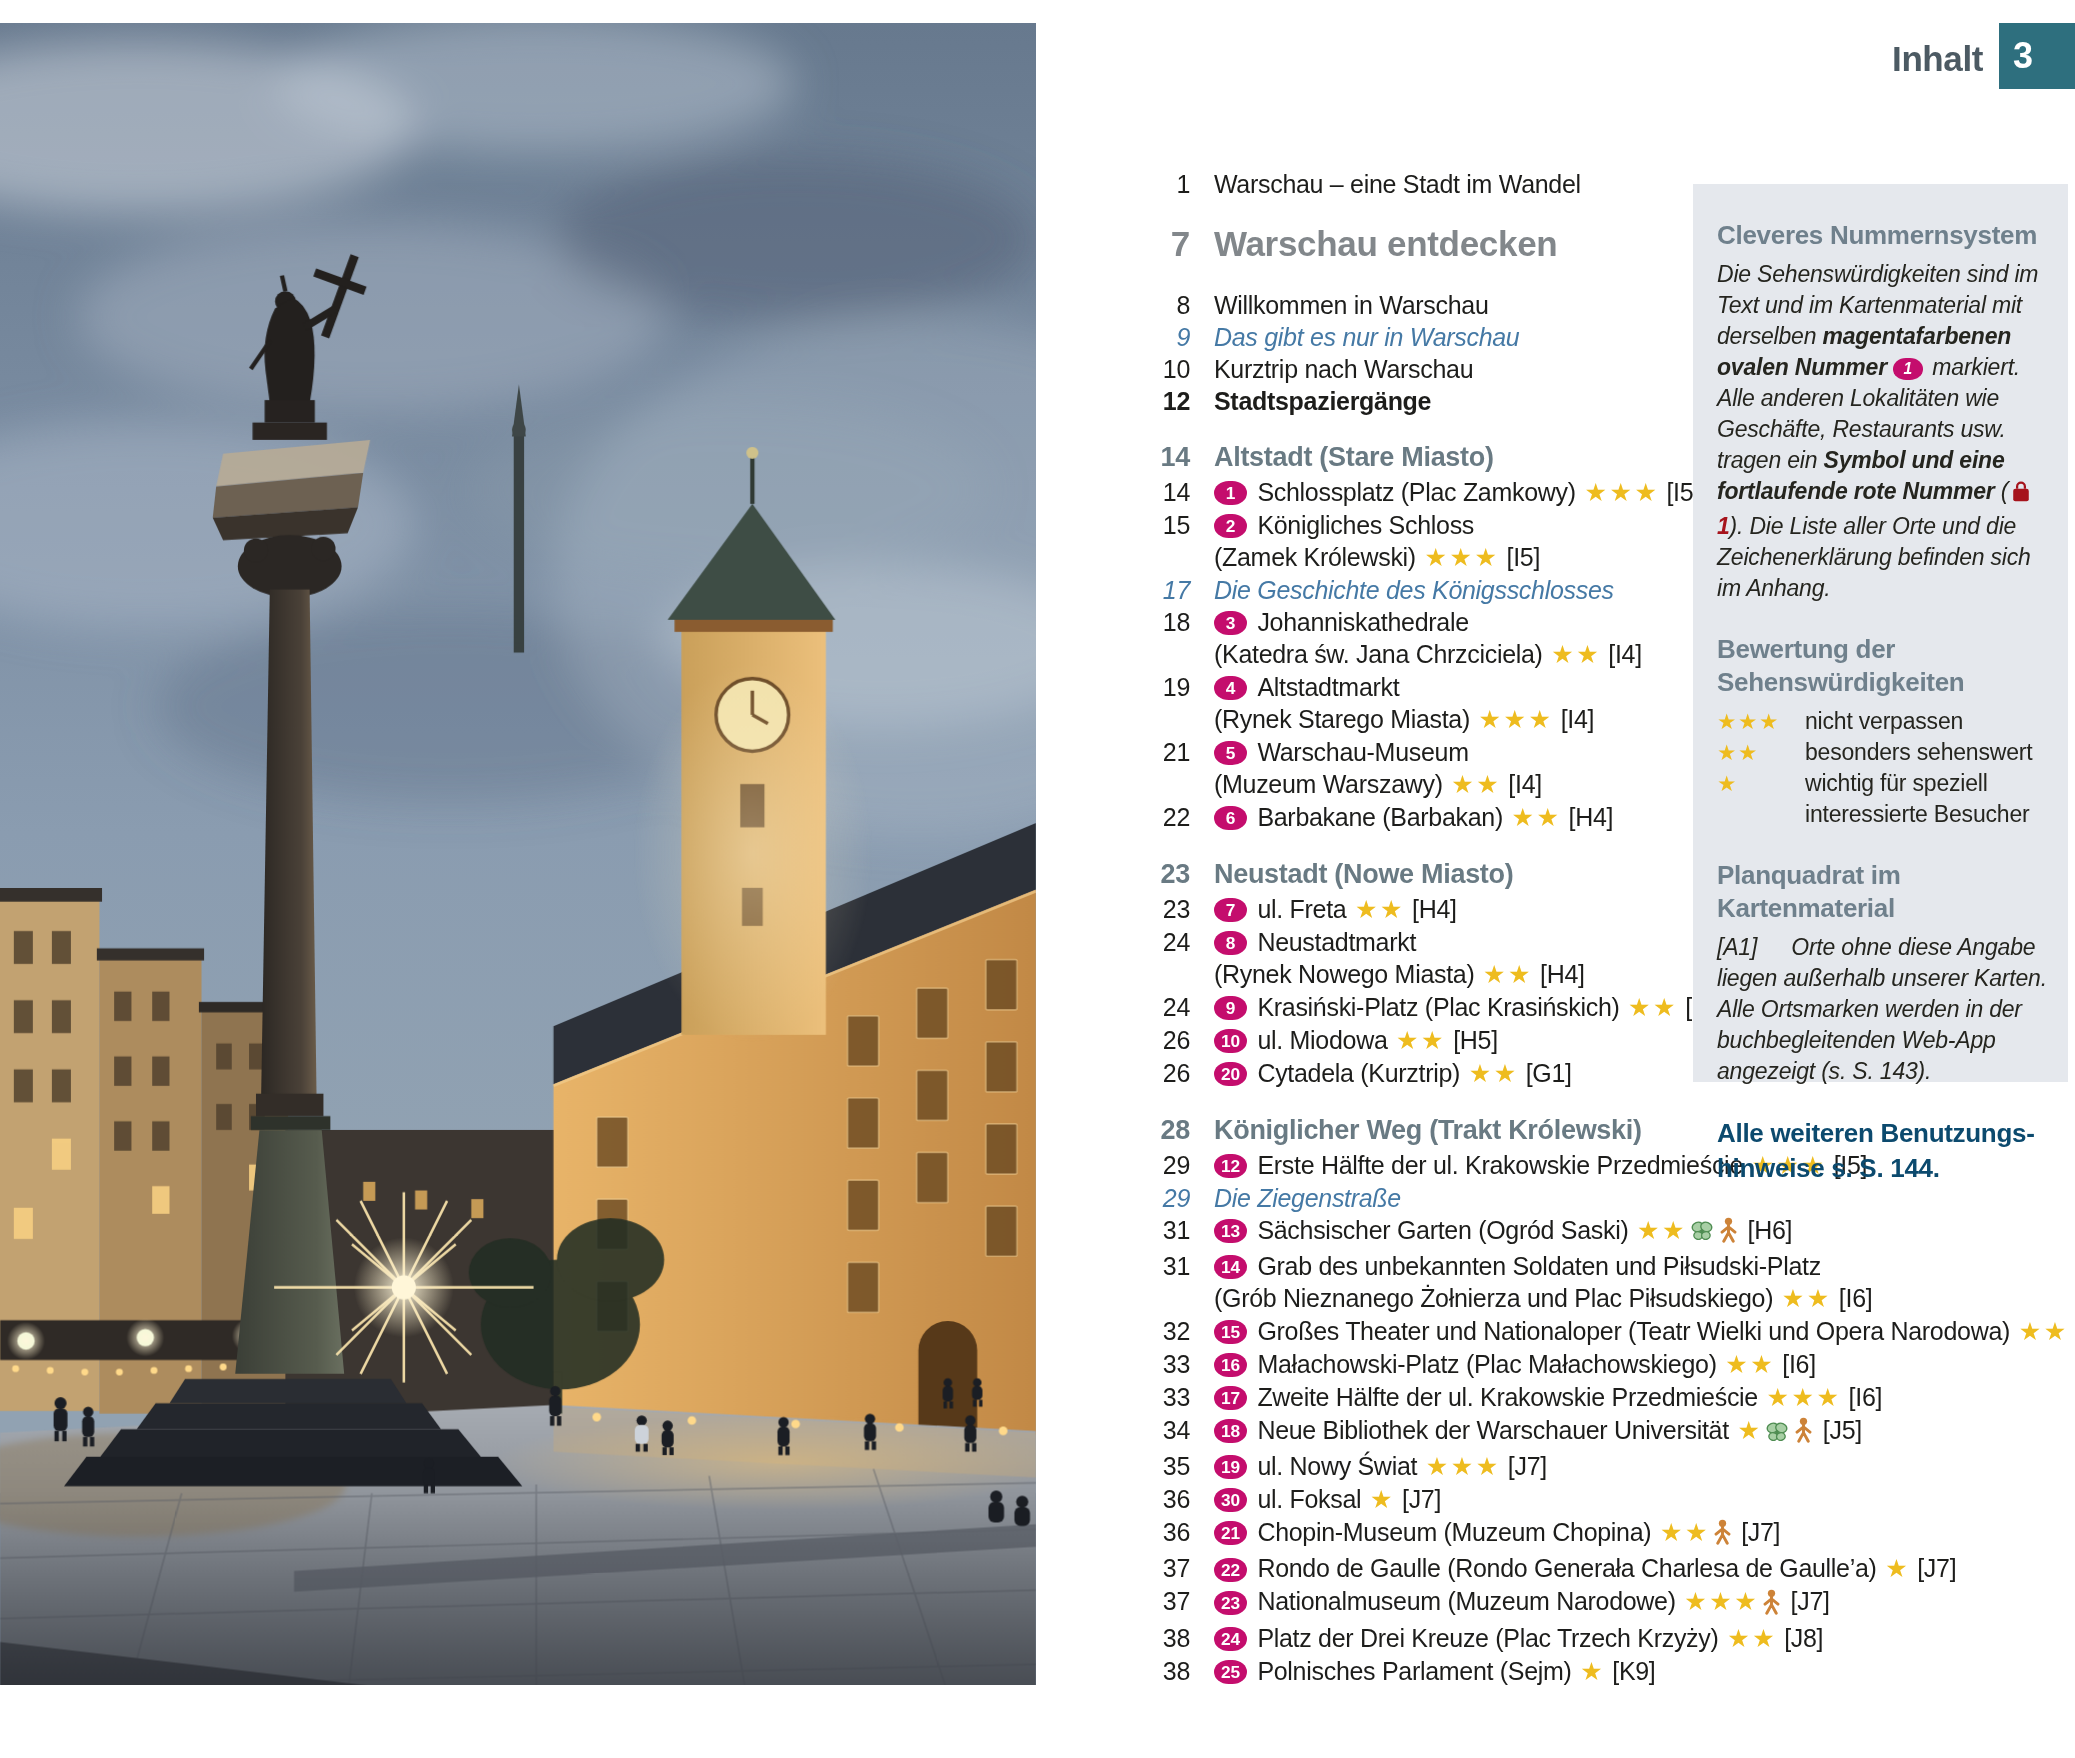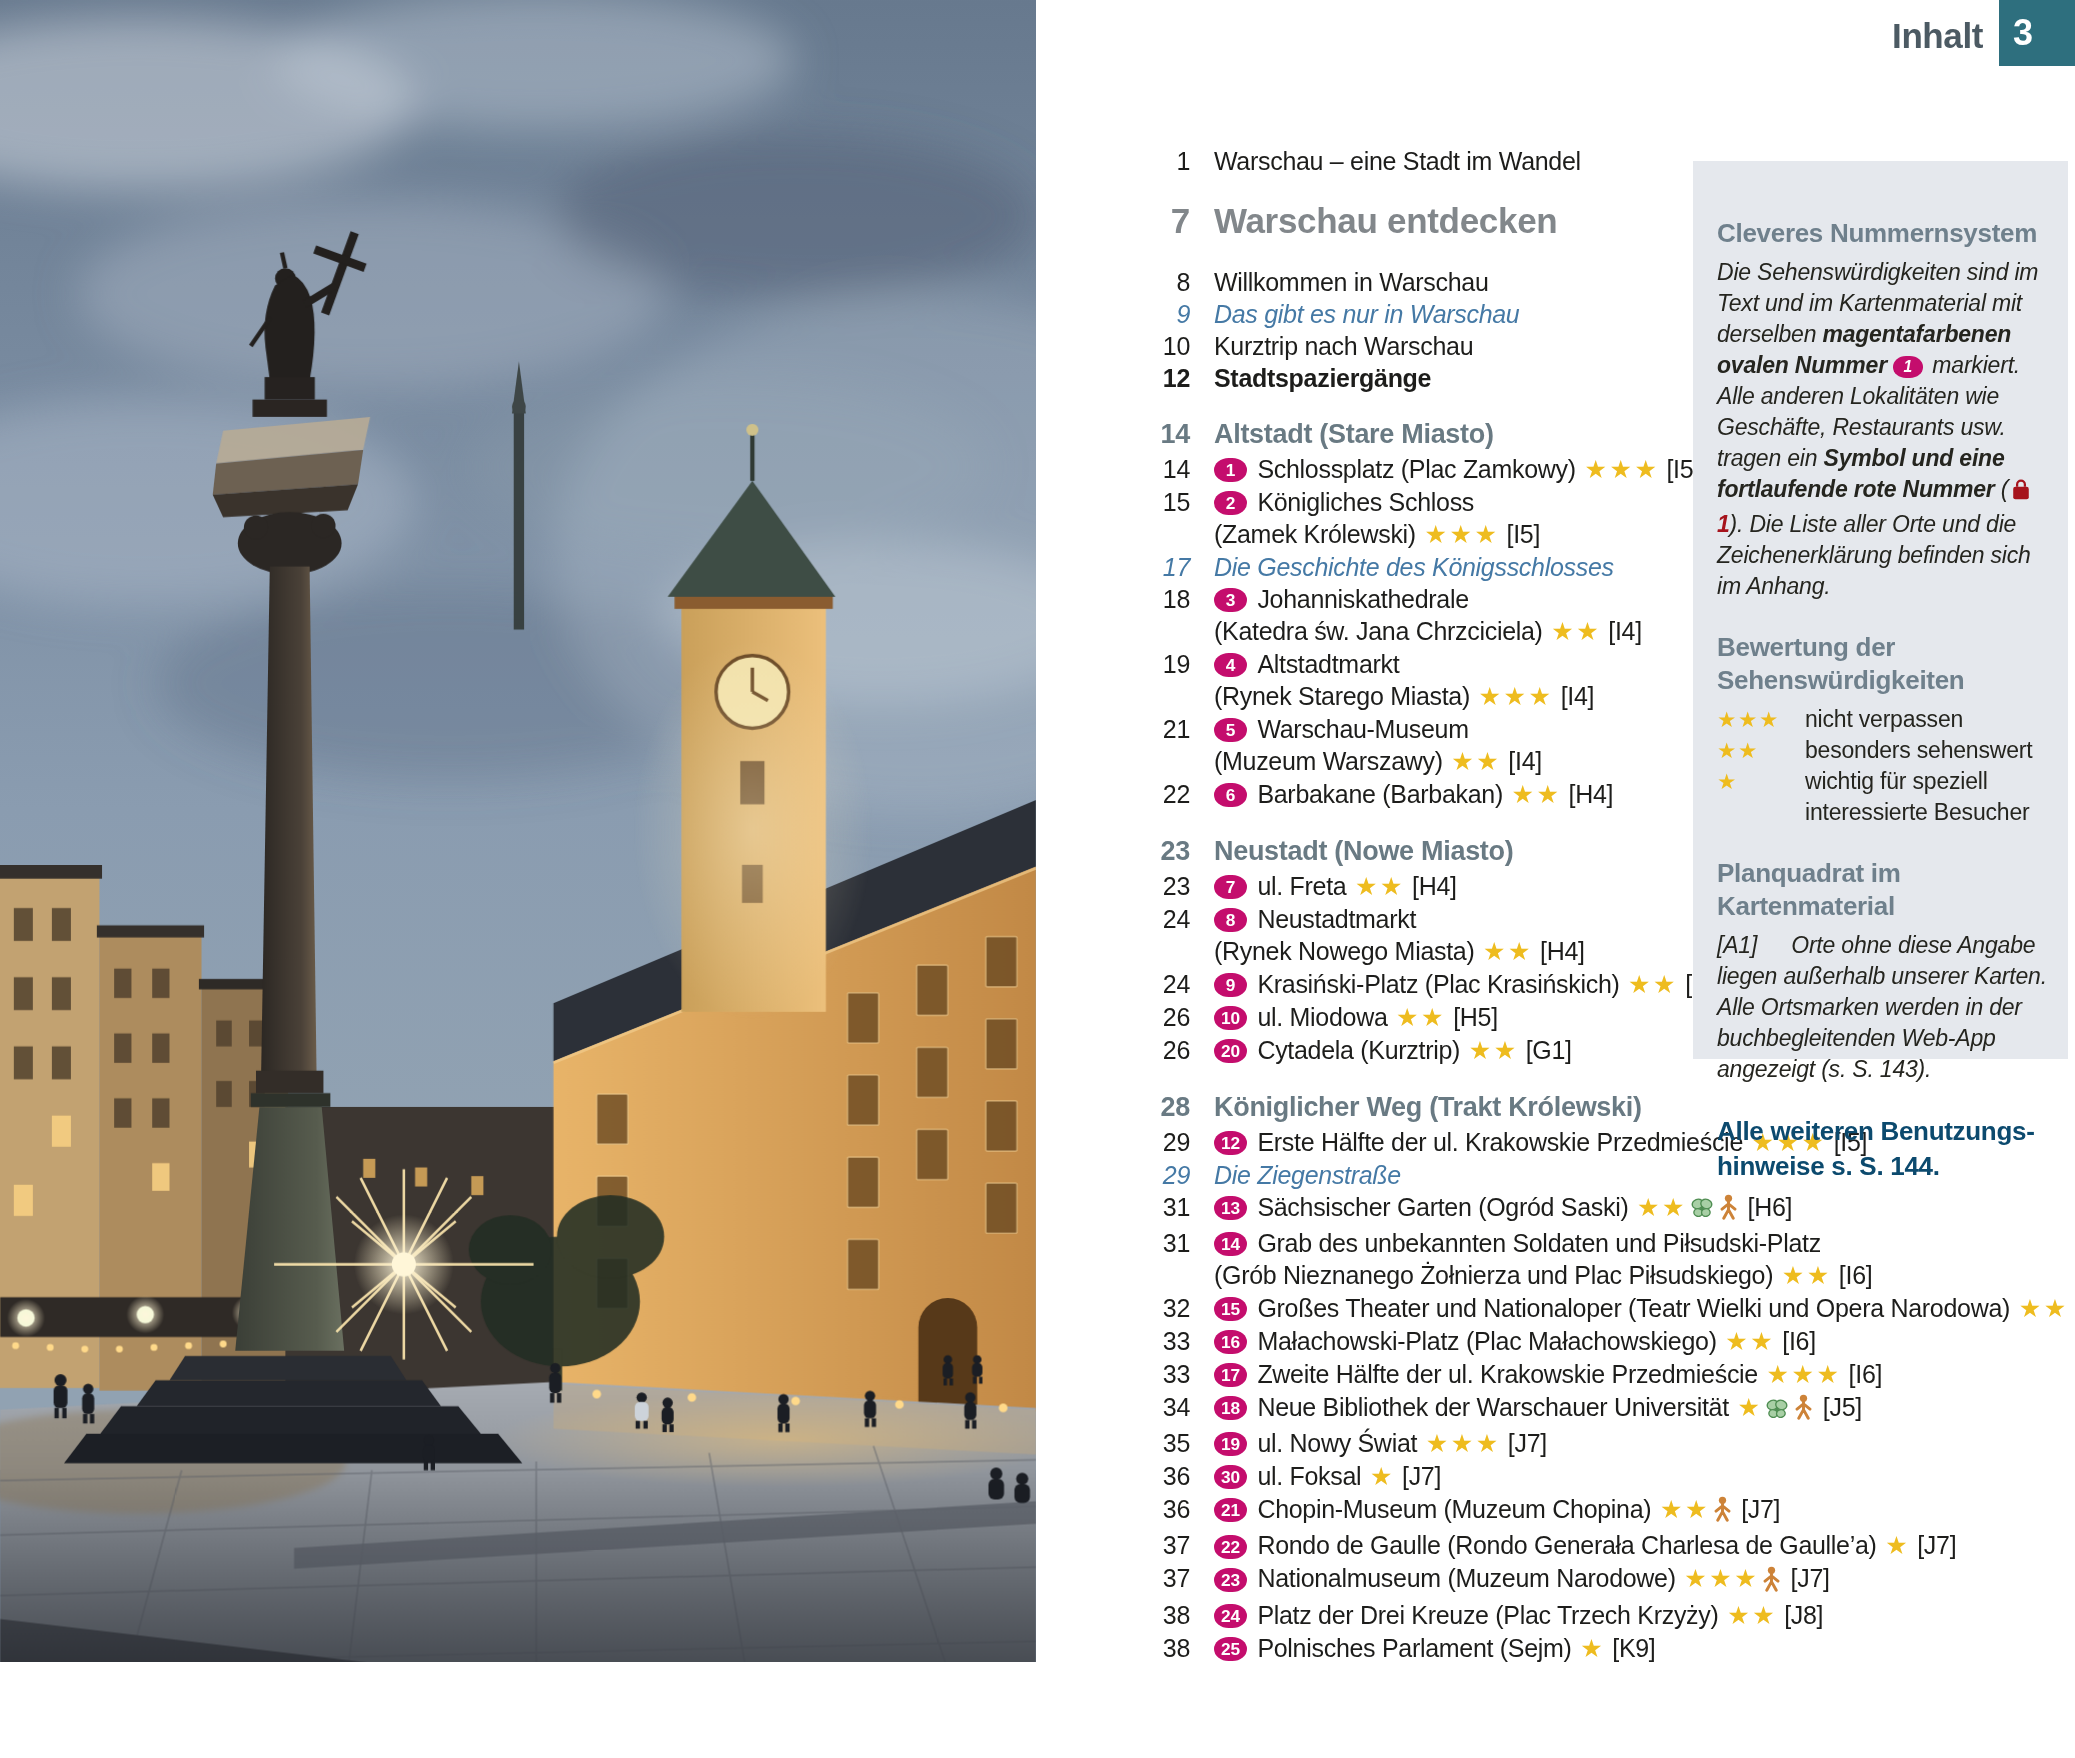--- a/index.html
+++ b/index.html
@@ -1,17 +1,17 @@
 <!DOCTYPE html>
 <html style="font-size:14px"><head>
 <meta charset="utf-8">
 <style>
   html,body{margin:0;padding:0;background:#ffffff;}
   .page{position:relative;width:2075px;height:1662px;background:#ffffff;overflow:hidden;
-        font-family:"Liberation Sans",sans-serif;color:#1d1d1b;}
+        font-family:"Liberation Sans",sans-serif;color:#1d1d1b;margin-top:23px;}
   
   .photo{position:absolute;left:0;top:0;width:1036px;height:1759px;overflow:hidden;background:#7b8da2;}
   
   .inhalt{position:absolute;top:15.6px;right:92px;font-size:35px;font-weight:bold;color:#4c5a63;letter-spacing:-0.4px;}
   .pagenum-box{position:absolute;top:0;right:0;width:76px;height:66px;background:#2e6f7e;
                display:flex;align-items:center;box-sizing:border-box;padding-left:14px;}
   .pagenum-box span{color:#ffffff;font-size:36px;font-weight:bold;}
   
   #toc{position:absolute;left:1147px;top:145px;width:927px;}
   .trow{display:flex;align-items:flex-start;font-size:25px;line-height:32px;letter-spacing:-0.3px;white-space:nowrap;}
@@ -24,21 +24,21 @@
   .bold{font-weight:bold;}
   .badge{display:inline-block;min-width:26px;height:24px;padding:0 3.5px;border-radius:14.7px / 12px;
          background:#c40d6d;color:#fff;font-size:17.3px;font-weight:bold;text-align:center;line-height:24px;
          margin-right:10.4px;vertical-align:1.7px;letter-spacing:0;}
   .stars{color:#eebc1f;font-size:25px;letter-spacing:2.6px;margin-left:8.6px;
          font-family:"DejaVu Sans",sans-serif;}
   .grid{margin-left:7px;}
   .icn{display:inline-block;vertical-align:-4.3px;margin:0 2.6px;}
   
   #sidebar{position:absolute;left:1693px;top:161px;width:375px;height:898px;background:#e5e8ed;
-           box-sizing:border-box;padding:56px 21px 0 24px;}
+           box-sizing:border-box;padding:35px 21px 0 24px;}
   .sb-h{font-size:26px;font-weight:bold;color:#6f808c;line-height:33px;margin:0 0 7px;letter-spacing:-0.3px;}
   .sb-p{font-size:23px;line-height:31px;color:#25251f;margin:0 0 29px;letter-spacing:-0.2px;font-style:italic;}
   .sb-b{font-weight:bold;}
   .sb-red{color:#a6131c;font-weight:bold;}
   .sb-badge{min-width:22.5px;height:21.6px;line-height:21.6px;font-size:15.6px;border-radius:13px/10.8px;vertical-align:0.9px;margin-right:3.5px;}
   .legend{margin:0 0 29px;}
   .legend-row{display:flex;font-size:23px;line-height:31px;color:#25251f;}
   .legend-stars{width:88px;flex:none;color:#eebc1f;font-size:21.6px;letter-spacing:1.7px;
                 font-family:"DejaVu Sans",sans-serif;}
   .legend-label{flex:1;letter-spacing:-0.2px;}

